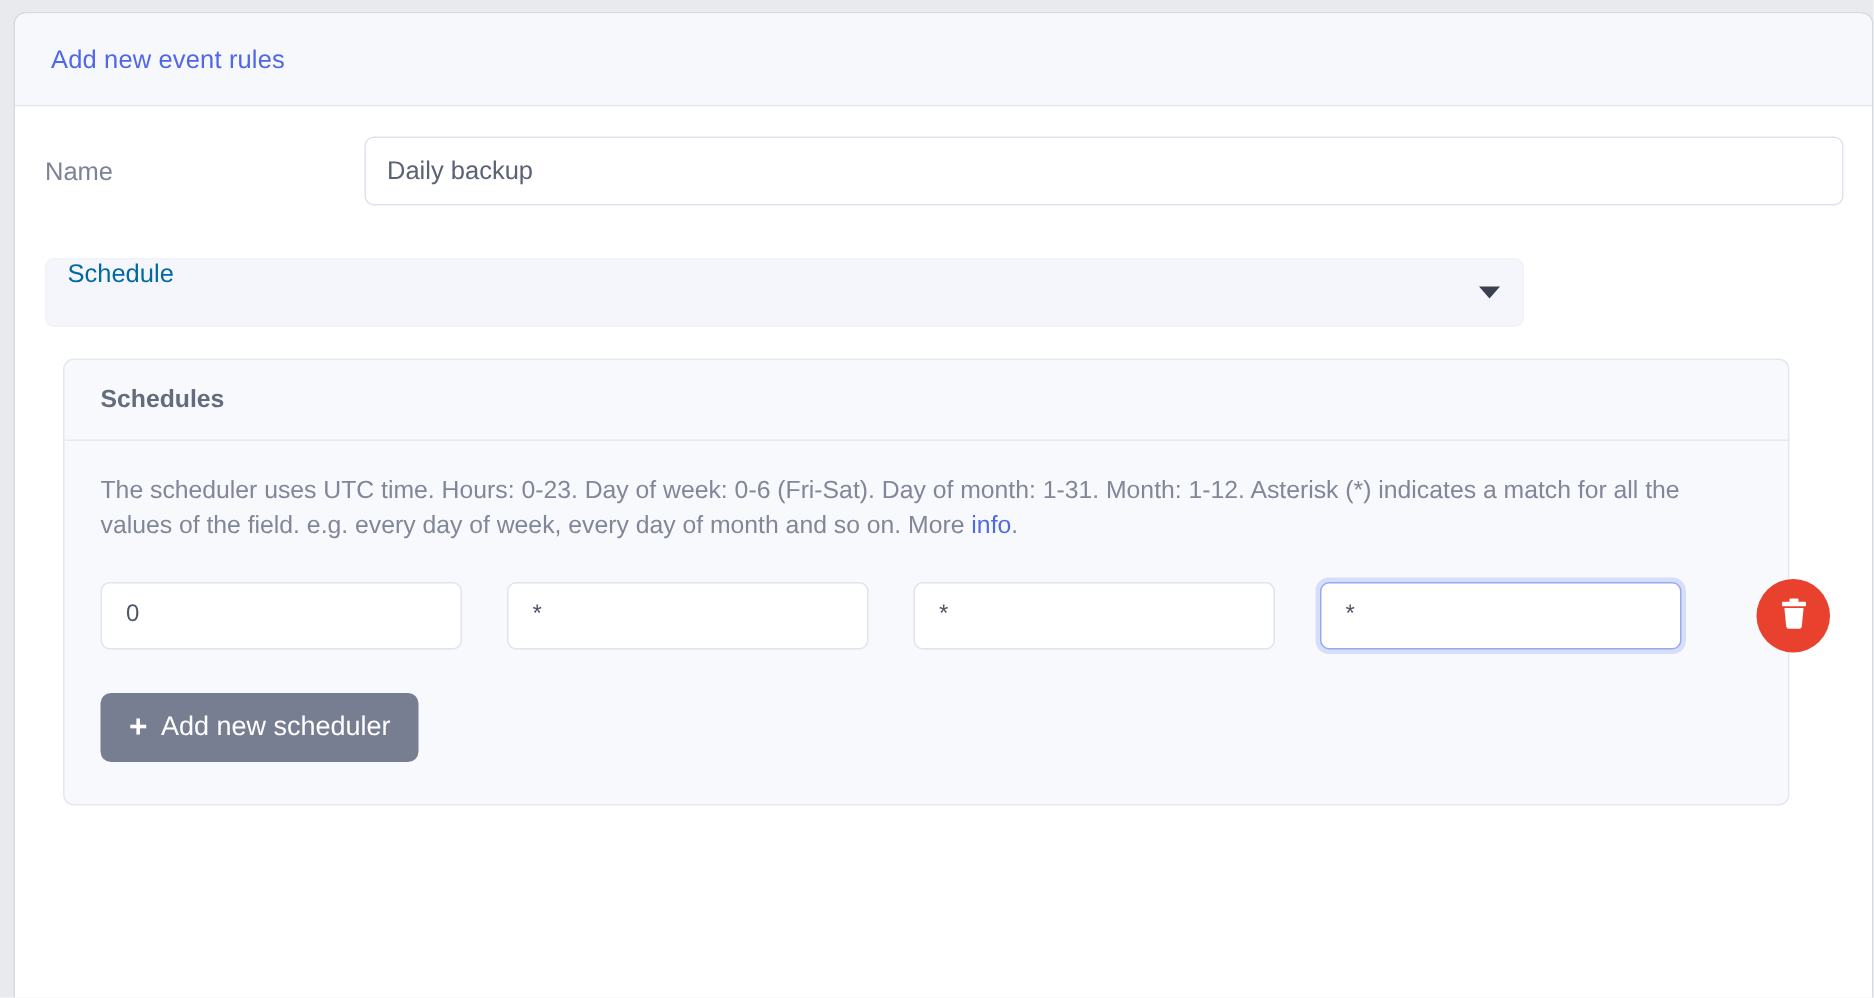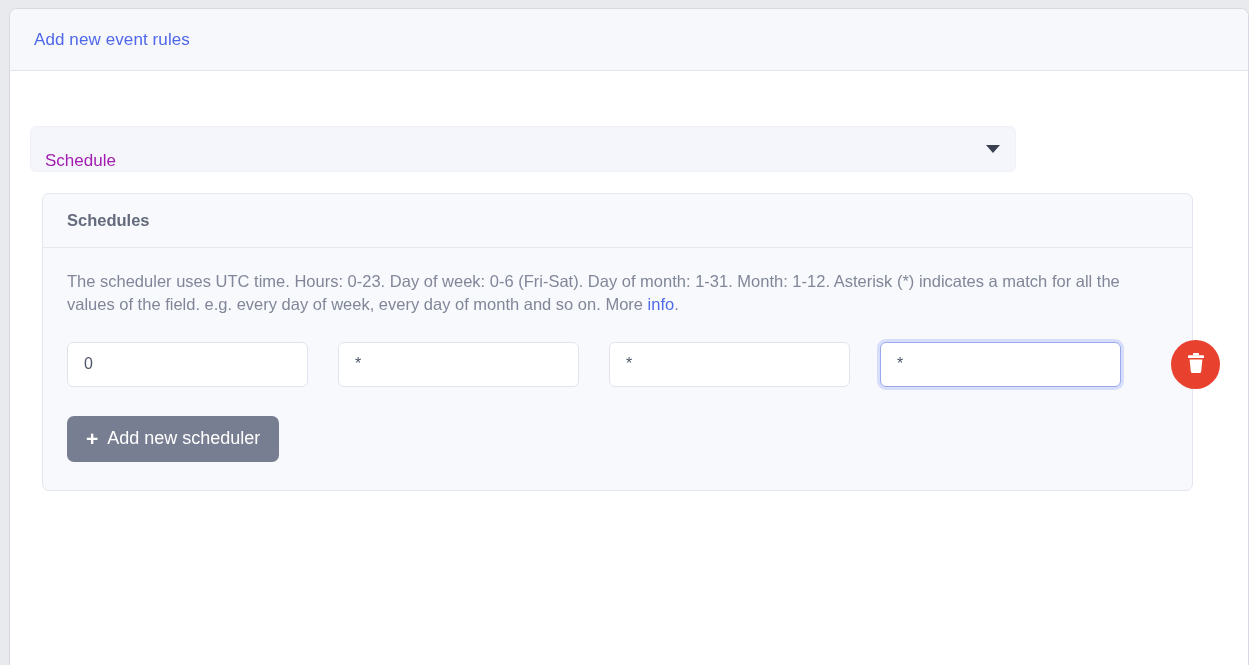--- a/index.html
+++ b/index.html
@@ -100,24 +100,24 @@
     position: relative;
     width: 986px;
     height: 46px;
   }
   .select-box {
     width: 986px;
     height: 46px;
     background: #f4f6fb;
     border: 1px solid #f0f2f8;
     border-radius: 6px;
-    color: #a21caf;
-    font-size: 17px;
-    display: flex;
-    align-items: flex-end;
+    color: #0369a1;
+    font-size: 17px;
+    display: flex;
+    align-items: flex-start;
     padding: 0 14px;
     box-sizing: border-box;
     cursor: pointer;
   }
   .select-caret {
     position: absolute;
     right: 16px;
     top: 50%;
     transform: translateY(-50%);
     width: 0;
@@ -232,20 +232,26 @@
 
 <div class="page">
   <div class="card">
 
     <div class="card-header">
       <span class="card-title">Add new event rules</span>
     </div>
 
     <div class="card-body">
 
+      <div class="form-row">
+        <div class="form-label">Name</div>
+        <div class="form-control-wrap">
+          <input class="text-input" type="text" value="Daily backup" style="">
+        </div>
+      </div>
       <div class="row-gap-name"></div>
 
       <div class="row-gap-desc"></div>
 
       <div class="form-row">
         <div class="form-control-wrap">
           <div class="select-wrap">
             <div class="select-box">
               <span>Schedule</span>
             </div>

